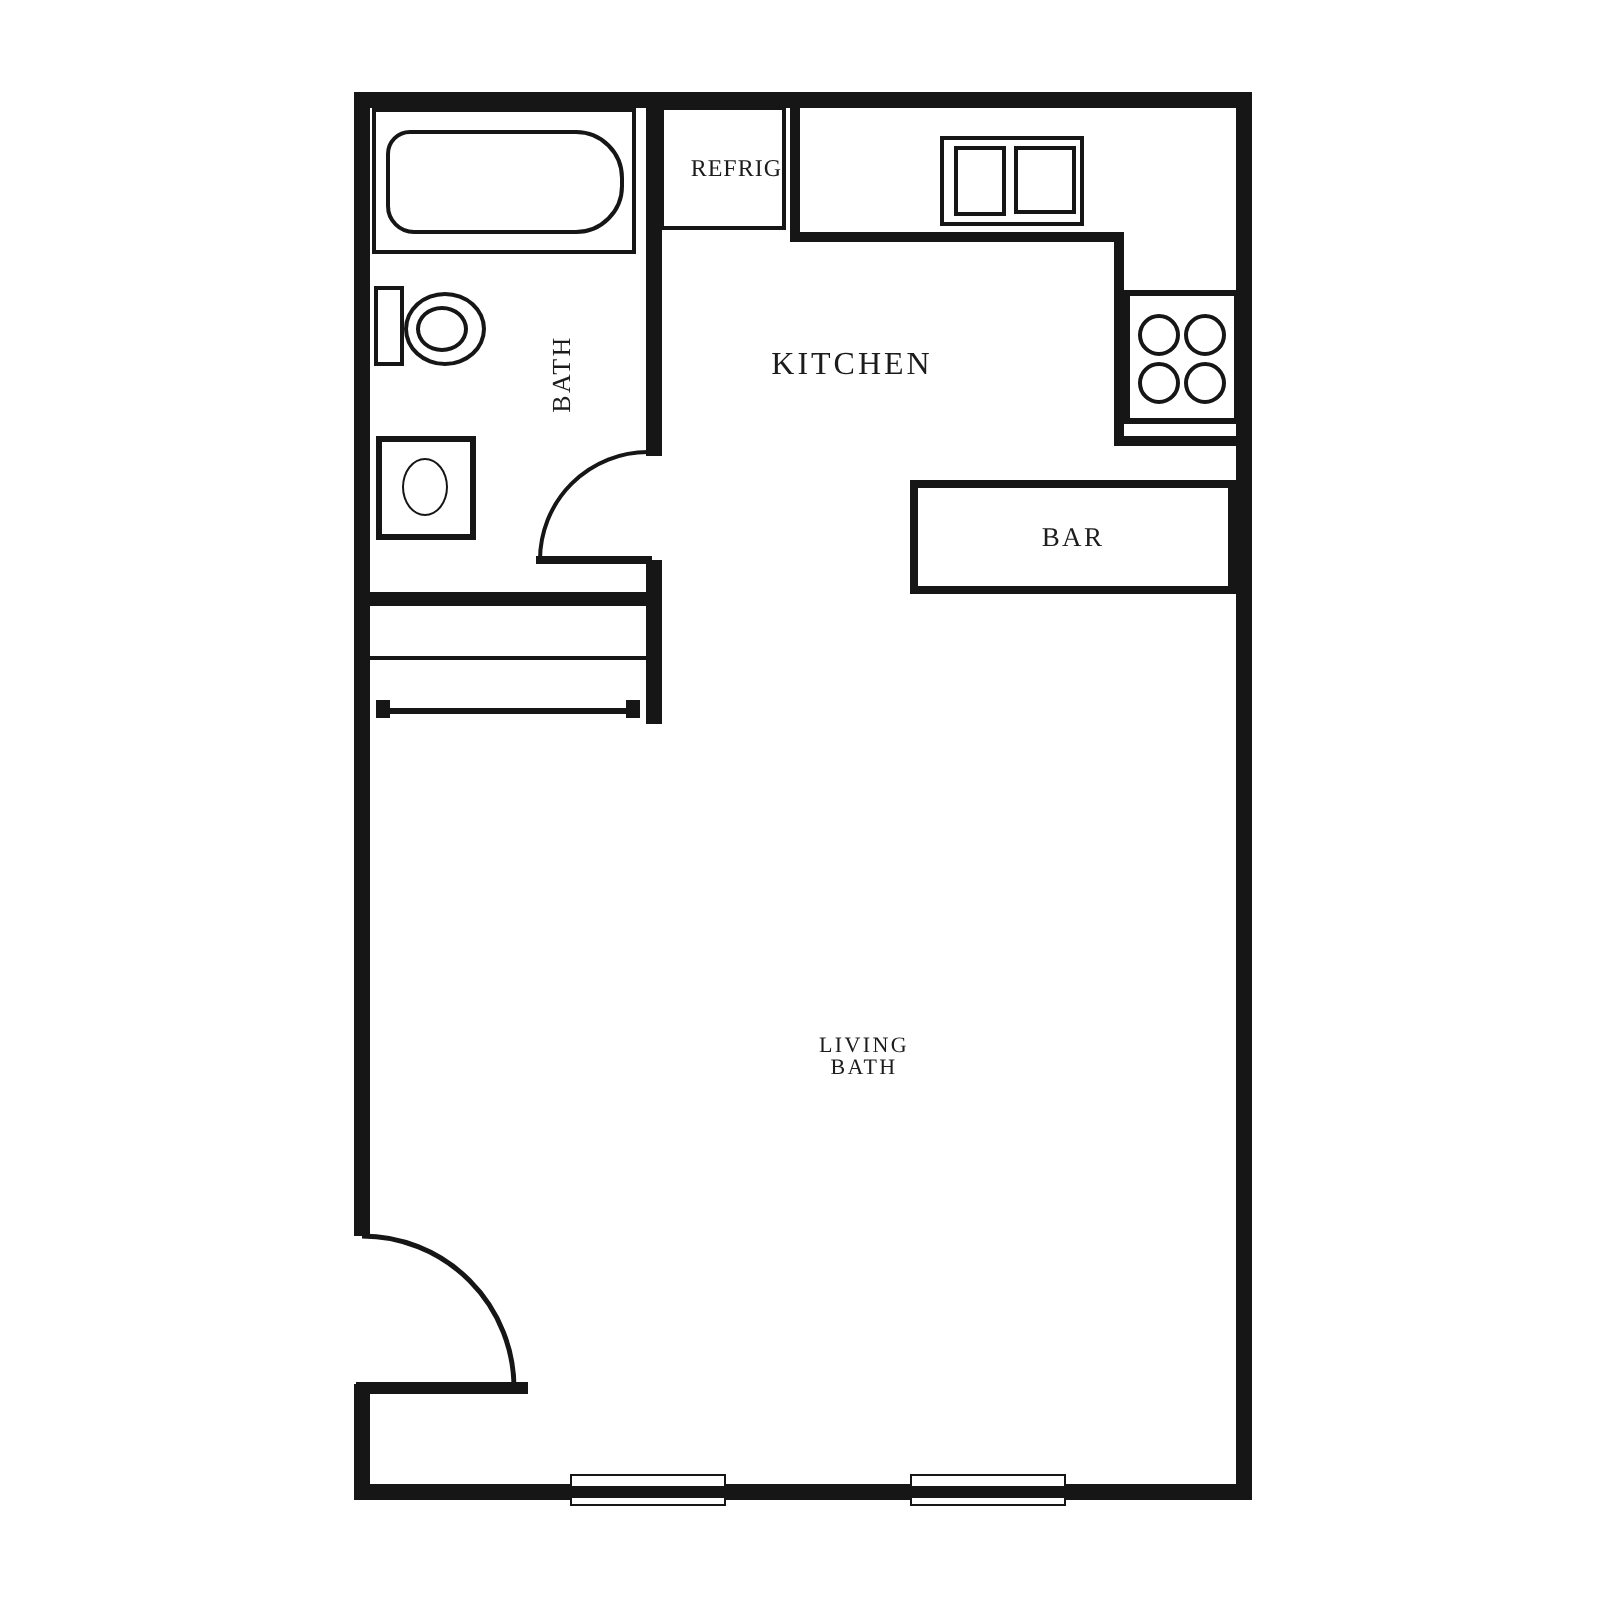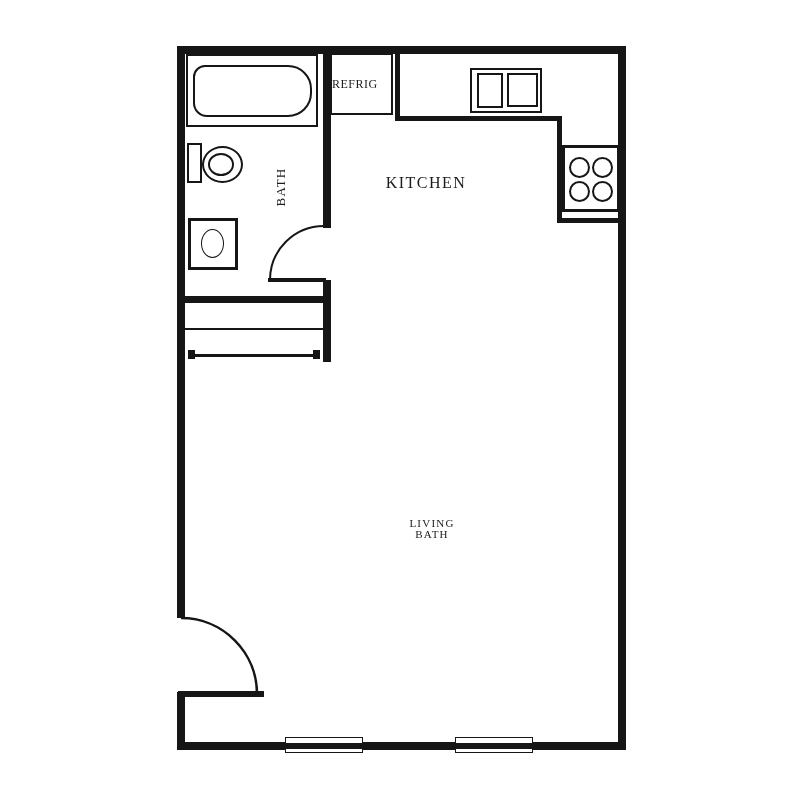--- a/index.html
+++ b/index.html
@@ -51,34 +51,37 @@
   <div class="outline" style="left:186px; top:54px; width:132px; height:73px;"></div>
   <div class="outline" style="left:193px; top:65px; width:119px; height:52px; border-radius:12px 24px 24px 14px;"></div>
 
   <div class="outline" style="left:187px; top:143px; width:15px; height:40px;"></div>
   <div class="outline ellipse" style="left:202px; top:146px; width:41px; height:37px; border-width:2.5px;"></div>
   <div class="outline ellipse" style="left:208px; top:153px; width:26px; height:23px;"></div>
 
   <div class="outline" style="left:188px; top:218px; width:50px; height:52px; border-width:3px;"></div>
   <div class="outline ellipse" style="left:201px; top:229px; width:23px; height:29px; border-width:1.5px;"></div>
 
-  <div class="outline" style="left:330px; top:53px; width:63px; height:62px; display:flex; align-items:center; justify-content:flex-start;">
+  <div class="outline" style="left:330px; top:53px; width:63px; height:62px; display:flex; align-items:center; justify-content:flex-end;">
     <span class="label" style="position:static; font-size:12px; letter-spacing:0.5px;">REFRIG</span>
   </div>
 
   <div class="outline" style="left:470px; top:68px; width:72px; height:45px;"></div>
   <div class="outline" style="left:477px; top:73px; width:26px; height:35px;"></div>
   <div class="outline" style="left:507px; top:73px; width:31px; height:34px;"></div>
 
   <div class="outline" style="left:562px; top:145px; width:58px; height:67px; border-width:3px;"></div>
   <div class="outline ellipse" style="left:569px; top:157px; width:21px; height:21px;"></div>
   <div class="outline ellipse" style="left:592px; top:157px; width:21px; height:21px;"></div>
   <div class="outline ellipse" style="left:569px; top:181px; width:21px; height:21px;"></div>
   <div class="outline ellipse" style="left:592px; top:181px; width:21px; height:21px;"></div>
 
+  <div class="thickline" style="left:455px; top:240px; width:163px; height:57px; display:flex; align-items:center; justify-content:center;">
+    <span class="label" style="position:static; font-size:13.5px;">BAR</span>
+  </div>
 
   <div class="wall" style="left:268px; top:278px; width:58px; height:4px;"></div>
   <div class="wall" style="left:178px; top:691px; width:86px; height:6px;"></div>
 
   <svg class="arcs" width="800" height="800" viewBox="0 0 800 800">
     <path d="M 270 280 A 54 54 0 0 1 324 226" fill="none" stroke="#161616" stroke-width="2"></path>
     <path d="M 181 618 A 76 76 0 0 1 257 694" fill="none" stroke="#161616" stroke-width="2.5"></path>
   </svg>
 
   <div class="win" style="left:285px; top:737px; width:78px; height:16px;">

